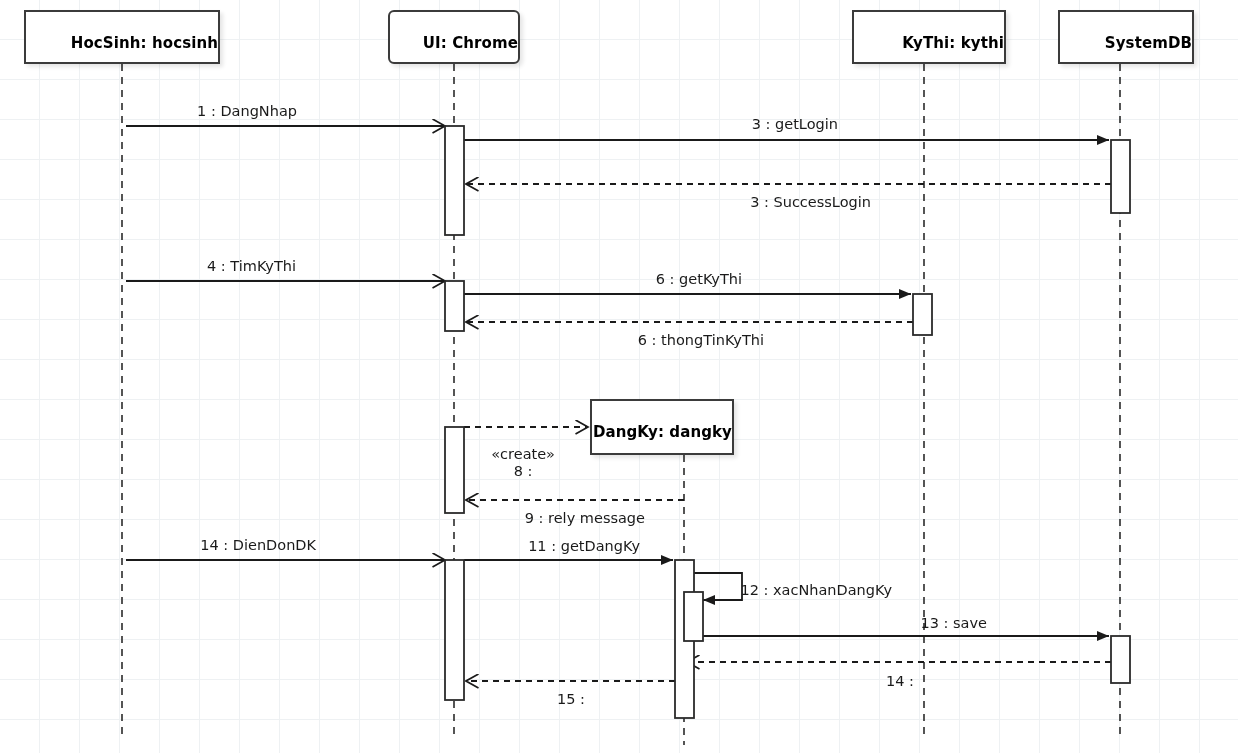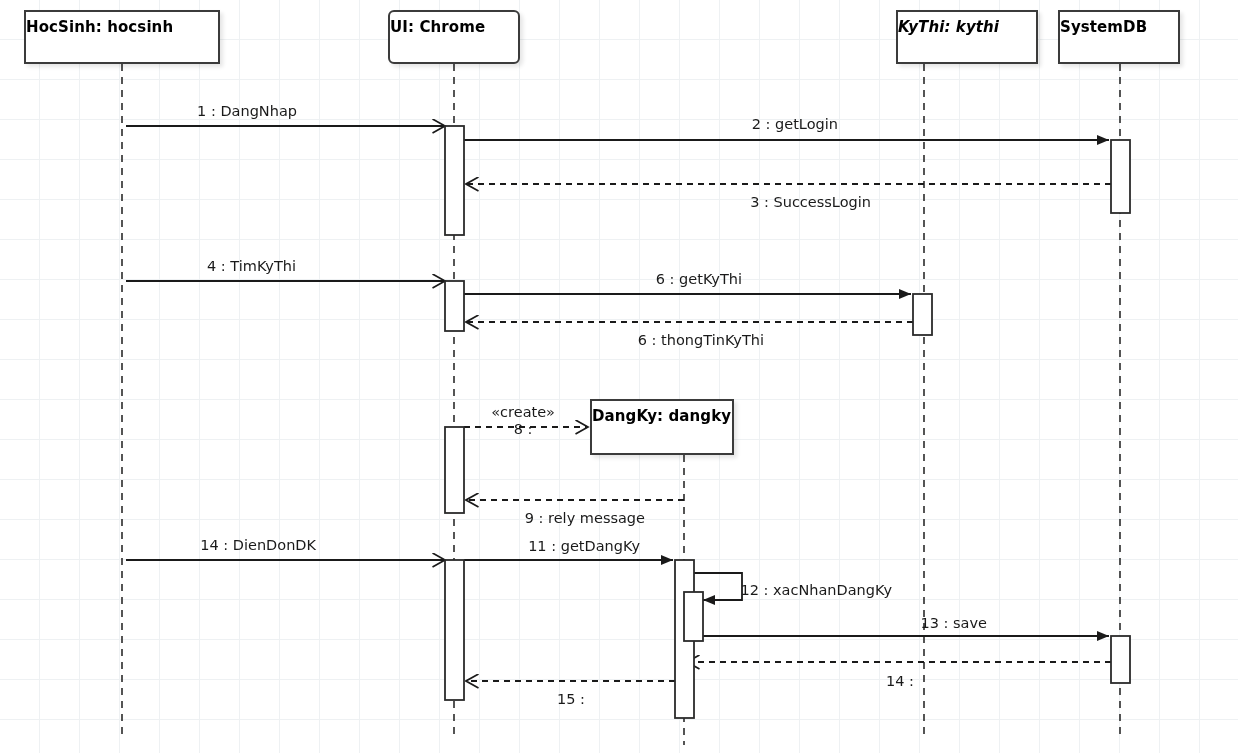--- a/index.html
+++ b/index.html
@@ -26,40 +26,40 @@
     top: 0;
   }
   .lifeline-box {
     position: absolute;
     box-sizing: border-box;
     background: #ffffff;
     border: 2px solid #3b3b3b;
     box-shadow: 3px 3px 4px rgba(0,0,0,0.10);
     display: flex;
     align-items: flex-start;
-    justify-content: flex-start;
-    padding-top: 6px;
+    justify-content: flex-end;
+    padding-top: 22px;
   }
   .lifeline-box .title {
     font-family: "DejaVu Sans", sans-serif;
     font-weight: bold;
     font-size: 15px;
     color: #000000;
     white-space: nowrap;
     letter-spacing: 0.1px;
   }
   .msg-label {
     position: absolute;
     font-family: "DejaVu Sans", sans-serif;
     font-size: 14.5px;
     color: #1a1a1a;
     white-space: nowrap;
     line-height: 1.15;
   }
-  .msg-label.stereo { text-align: center; }
+  .msg-label.stereo { text-align: center; margin-top: 42px; }
 </style>
 </head>
 <body>
 
 <div id="canvas">
   <svg id="diagram-svg" width="1238" height="753">
     <defs>
       <marker id="arrow-filled" markerWidth="13" markerHeight="11" refX="12" refY="5.5" orient="auto" markerUnits="userSpaceOnUse">
         <path d="M0,0.6 L12,5.5 L0,10.4 z" fill="#1a1a1a"></path>
       </marker>
@@ -105,33 +105,33 @@
         <rect x="1111" y="636" width="19" height="47" fill="#ffffff" stroke="#2b2b2b" stroke-width="1.8"></rect>
       </g>
   </svg>
   <div id="boxes-layer">
       <div class="lifeline-box" style="left: 24px; top: 10px; width: 196px; height: 54px;">
         <span class="title">HocSinh: hocsinh</span>
       </div>
       <div class="lifeline-box" style="left: 388px; top: 10px; width: 132px; height: 54px; border-radius: 6px;">
         <span class="title">UI: Chrome</span>
       </div>
-      <div class="lifeline-box" style="left: 896px; top: 10px; width: 142px; height: 54px; font-style: italic;">
+      <div class="lifeline-box" style="left: 852px; top: 10px; width: 154px; height: 54px;">
         <span class="title">KyThi: kythi</span>
       </div>
-      <div class="lifeline-box" style="left: 1058px; top: 10px; width: 122px; height: 54px;">
+      <div class="lifeline-box" style="left: 1058px; top: 10px; width: 136px; height: 54px;">
         <span class="title">SystemDB</span>
       </div>
       <div class="lifeline-box" style="left: 590px; top: 399px; width: 144px; height: 56px;">
         <span class="title">DangKy: dangky</span>
       </div>
     </div>
   <div id="labels-layer">
       <div class="msg-label" style="left: 297px; top: 103px; transform: translateX(-100%);">1 : DangNhap</div>
-      <div class="msg-label" style="left: 838px; top: 116px; transform: translateX(-100%);">2 : getLogin</div>
+      <div class="msg-label" style="left: 838px; top: 116px; transform: translateX(-100%);">3 : getLogin</div>
       <div class="msg-label" style="left: 871px; top: 194px; transform: translateX(-100%);">3 : SuccessLogin</div>
       <div class="msg-label" style="left: 296px; top: 258px; transform: translateX(-100%);">4 : TimKyThi</div>
       <div class="msg-label" style="left: 742px; top: 271px; transform: translateX(-100%);">6 : getKyThi</div>
       <div class="msg-label" style="left: 764px; top: 332px; transform: translateX(-100%);">6 : thongTinKyThi</div>
       <div class="msg-label stereo" style="left: 555px; top: 404px; transform: translateX(-100%);">
         <div style="text-align: center;">«create»</div>
         <div style="text-align: center;">8 :</div>
       </div>
       <div class="msg-label" style="left: 645px; top: 510px; transform: translateX(-100%); text-align: center;">9 : rely message</div>
       <div class="msg-label" style="left: 316px; top: 537px; transform: translateX(-100%);">14 : DienDonDK</div>

